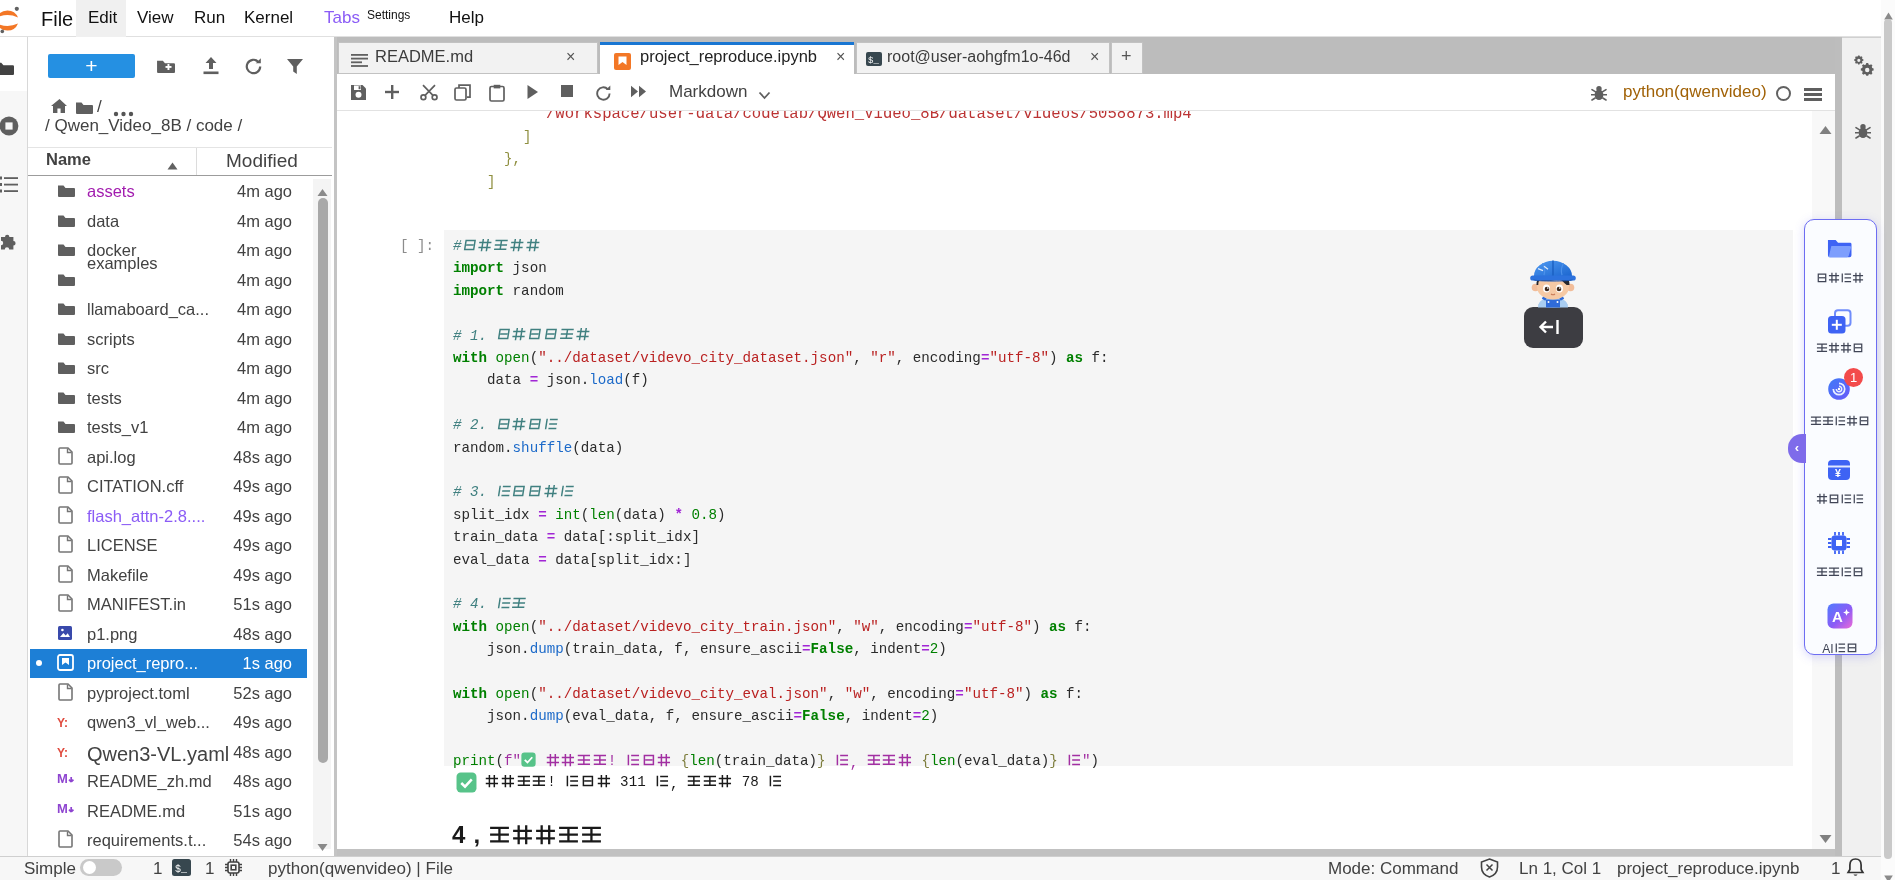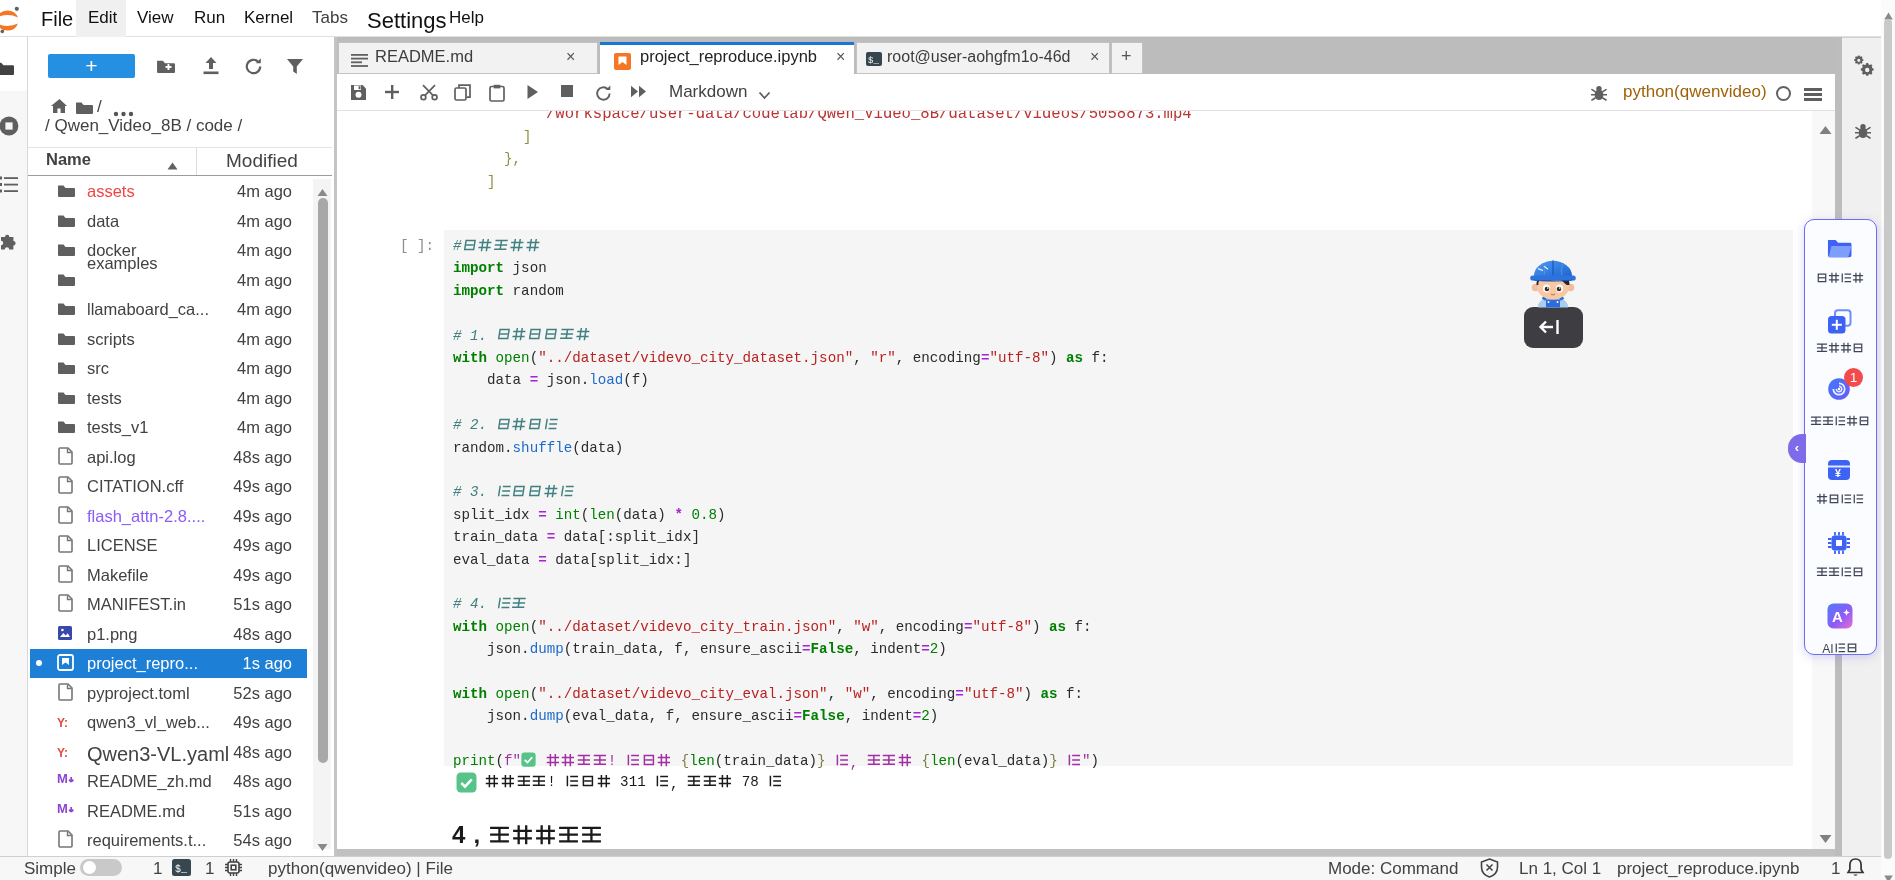--- a/index.html
+++ b/index.html
@@ -49,22 +49,22 @@
       </g>
       <circle cx="19.8" cy="5.8" r="2.1" fill="#616161"></circle>
       <circle cx="5.3" cy="28.4" r="1.8" fill="#616161"></circle>
     </svg></div>
 <div class="abs" style="left:76px;top:0;width:50px;height:37px;background:#f0f0f0"></div>
 <div class="abs" style="left:41px;top:8px;font-size:20px;color:#111">File</div>
 <div class="abs" style="left:88px;top:8px;font-size:17px;color:#111">Edit</div>
 <div class="abs" style="left:137px;top:8px;font-size:17px;color:#111">View</div>
 <div class="abs" style="left:194px;top:8px;font-size:17px;color:#111">Run</div>
 <div class="abs" style="left:244px;top:8px;font-size:17px;color:#111">Kernel</div>
-<div class="abs" style="left:312px;top:8px;font-size:17px;color:#404040">Tabs</div>
-<div class="abs" style="left:367px;top:8px;font-size:22px;color:#111">Settings</div>
+<div class="abs" style="left:324px;top:8px;font-size:17px;color:#8b5cf6">Tabs</div>
+<div class="abs" style="left:367px;top:8px;font-size:12px;color:#111">Settings</div>
 <div class="abs" style="left:449px;top:8px;font-size:17px;color:#111">Help</div>
 <div class="abs" style="left:0;top:37px;width:28px;height:819px;background:#f7f7f7;border-right:1px solid #d8d8d8"></div>
 <div class="abs" style="left:0;top:37px;width:27px;height:54px;background:#fff"></div>
 <div class="abs" style="left:-6px;top:60px"><svg width="20" height="15" viewBox="0 0 20 15" style="">
       <path d="M1 2.5 h5.5 l2 2.5 H17 a1 1 0 0 1 1 1 V13 a1 1 0 0 1 -1 1 H2 a1 1 0 0 1 -1 -1 Z" fill="#424242" transform="scale(1.1111111111111112,1.0714285714285714)"></path>
     </svg></div>
 <div class="abs" style="left:-2px;top:115px"><svg width="22" height="22" viewBox="0 0 22 22" style="">
       <circle cx="11" cy="11" r="9.4" fill="#5f5f5f"></circle>
       <rect x="7.4" y="7.4" width="7.2" height="7.2" fill="#f7f7f7"></rect>
     </svg></div>
@@ -119,21 +119,21 @@
 <div class="abs" style="left:28px;top:147px;width:304px;height:29px;border-top:1px solid #e4e4e4;border-bottom:1px solid #9c9c9c"></div>
 <div class="abs" style="left:46px;top:150px;font-size:16.5px;font-weight:bold;color:#424242">Name</div>
 <div class="abs" style="left:167px;top:156px"><svg width="11" height="8" viewBox="0 0 11 8" style="">
       <path d="M5.5 0.5 L10.5 7.5 H0.5 Z" fill="#616161"></path>
     </svg></div>
 <div class="abs" style="left:196px;top:148px;width:1px;height:27px;background:#dcdcdc"></div>
 <div class="abs" style="left:226px;top:150px;font-size:19px;color:#424242">Modified</div>
 <div class="abs" style="left:57px;top:183.0px;width:20px"><svg width="18" height="14" viewBox="0 0 18 14" style="">
       <path d="M1 2.5 h5.5 l2 2.5 H17 a1 1 0 0 1 1 1 V13 a1 1 0 0 1 -1 1 H2 a1 1 0 0 1 -1 -1 Z" fill="#5f5f5f" transform="scale(1.0,1.0)"></path>
     </svg></div>
-<div class="abs" style="left:87px;top:182.0px;font-size:16.5px;color:#ef4444;white-space:nowrap">assets</div>
+<div class="abs" style="left:87px;top:182.0px;font-size:16.5px;color:#a21caf;white-space:nowrap">assets</div>
 <div class="abs" style="left:200px;top:182.0px;width:92px;text-align:right;font-size:16.5px;color:#424242">4m ago</div>
 <div class="abs" style="left:57px;top:212.5px;width:20px"><svg width="18" height="14" viewBox="0 0 18 14" style="">
       <path d="M1 2.5 h5.5 l2 2.5 H17 a1 1 0 0 1 1 1 V13 a1 1 0 0 1 -1 1 H2 a1 1 0 0 1 -1 -1 Z" fill="#5f5f5f" transform="scale(1.0,1.0)"></path>
     </svg></div>
 <div class="abs" style="left:87px;top:211.5px;font-size:16.5px;color:#424242;white-space:nowrap">data</div>
 <div class="abs" style="left:200px;top:211.5px;width:92px;text-align:right;font-size:16.5px;color:#424242">4m ago</div>
 <div class="abs" style="left:57px;top:242.0px;width:20px"><svg width="18" height="14" viewBox="0 0 18 14" style="">
       <path d="M1 2.5 h5.5 l2 2.5 H17 a1 1 0 0 1 1 1 V13 a1 1 0 0 1 -1 1 H2 a1 1 0 0 1 -1 -1 Z" fill="#5f5f5f" transform="scale(1.0,1.0)"></path>
     </svg></div>
 <div class="abs" style="left:87px;top:241.0px;font-size:16.5px;color:#424242;white-space:nowrap">docker</div>

